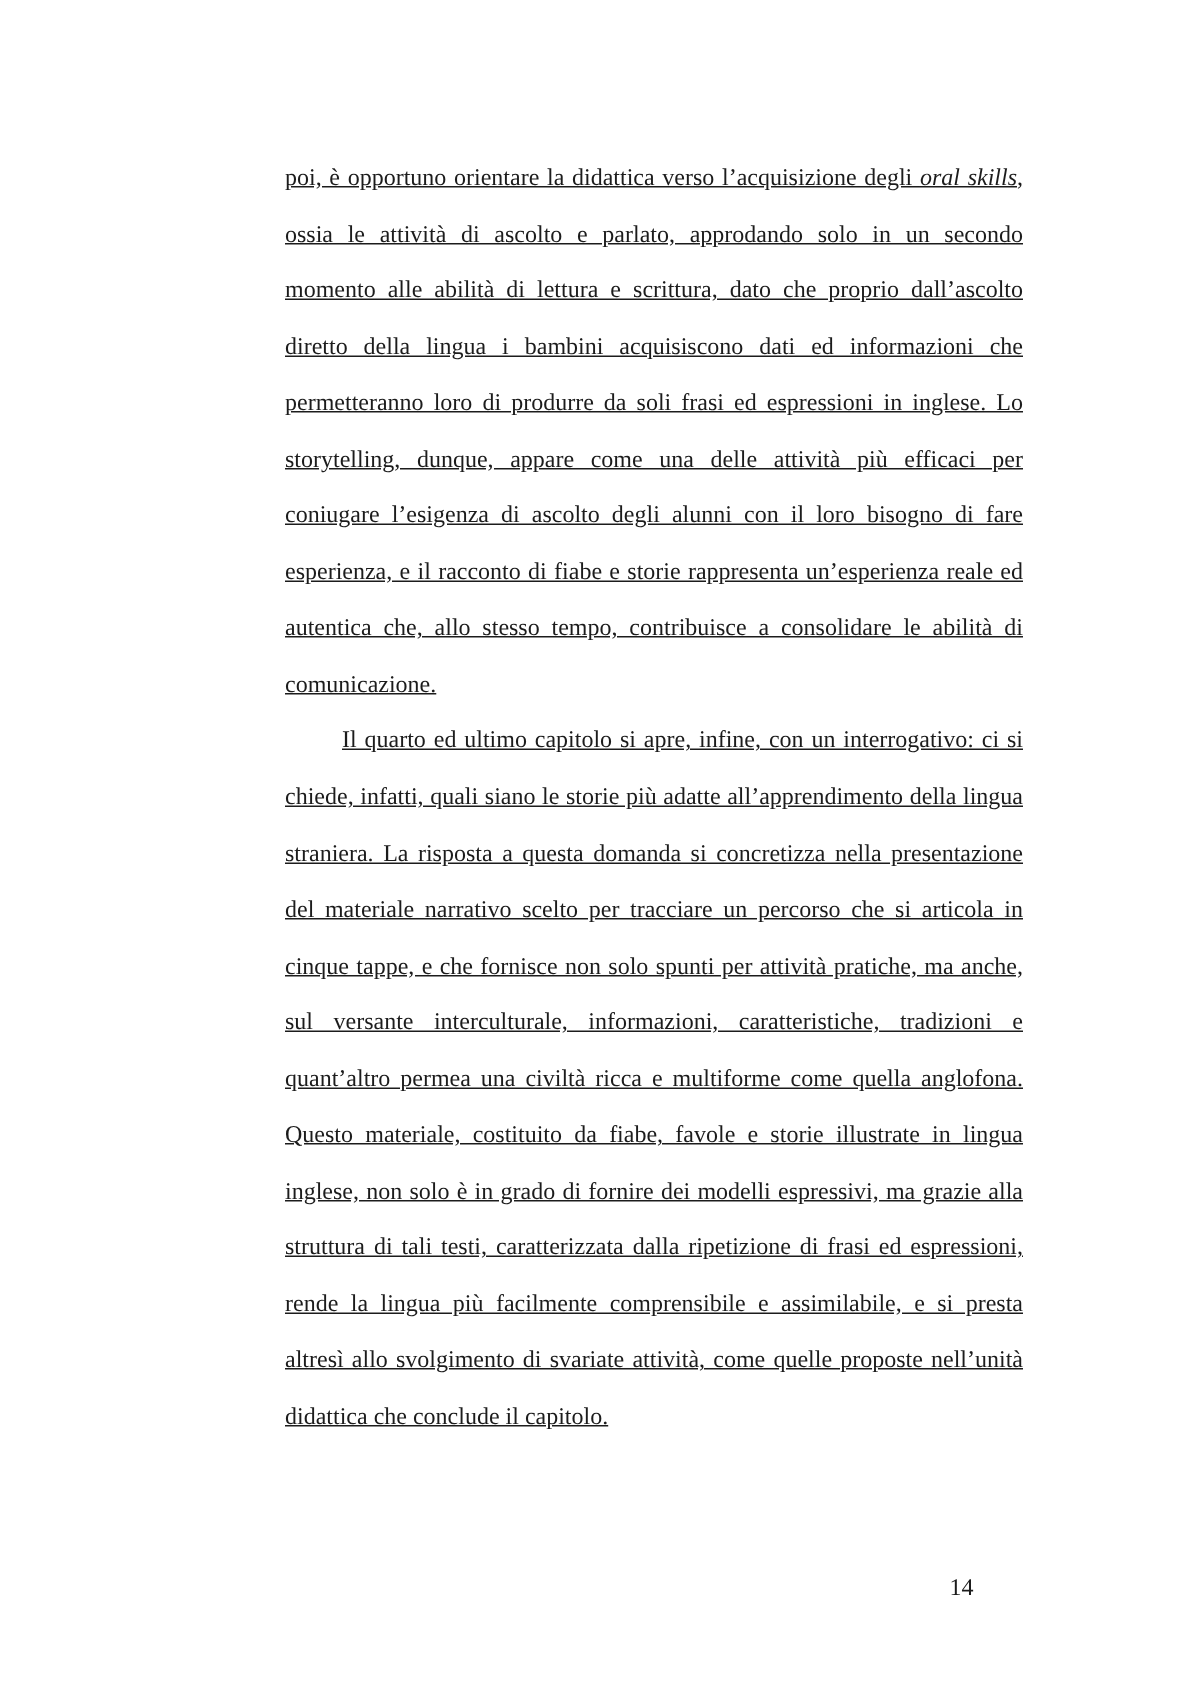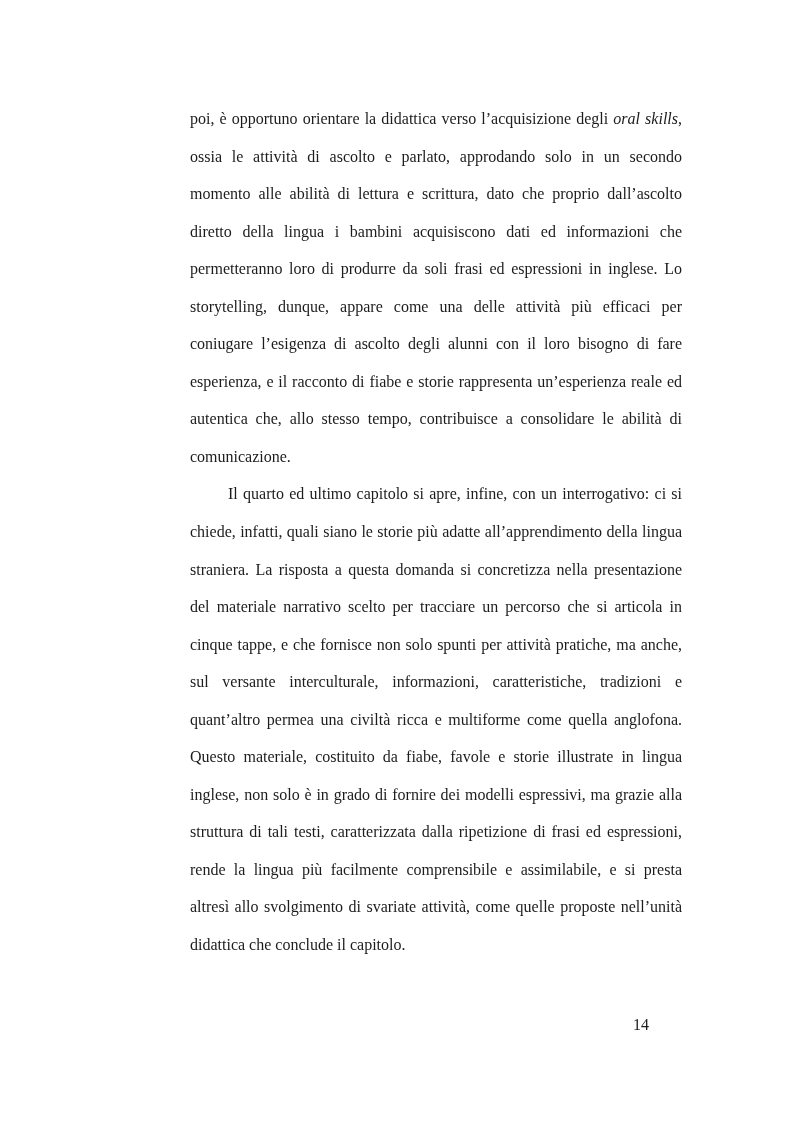--- a/index.html
+++ b/index.html
@@ -25,31 +25,32 @@
     left: 190px;
     top: 100px;
     width: 492px;
     font-size: 16px;
     line-height: 37.55px;
     text-align: justify;
   }
   .para {
     margin: 0;
     padding: 0;
+    text-decoration: underline;
   }
   .para.indented {
     text-indent: 38px;
   }
   .italic {
     font-style: italic;
   }
   .page-number {
     position: absolute;
     left: 600px;
-    top: 1015px;
+    top: 1049px;
     width: 82px;
     text-align: center;
     font-size: 16px;
     line-height: 20px;
   }
 </style>
 </head>
 <body>
 
 <div class="page">

